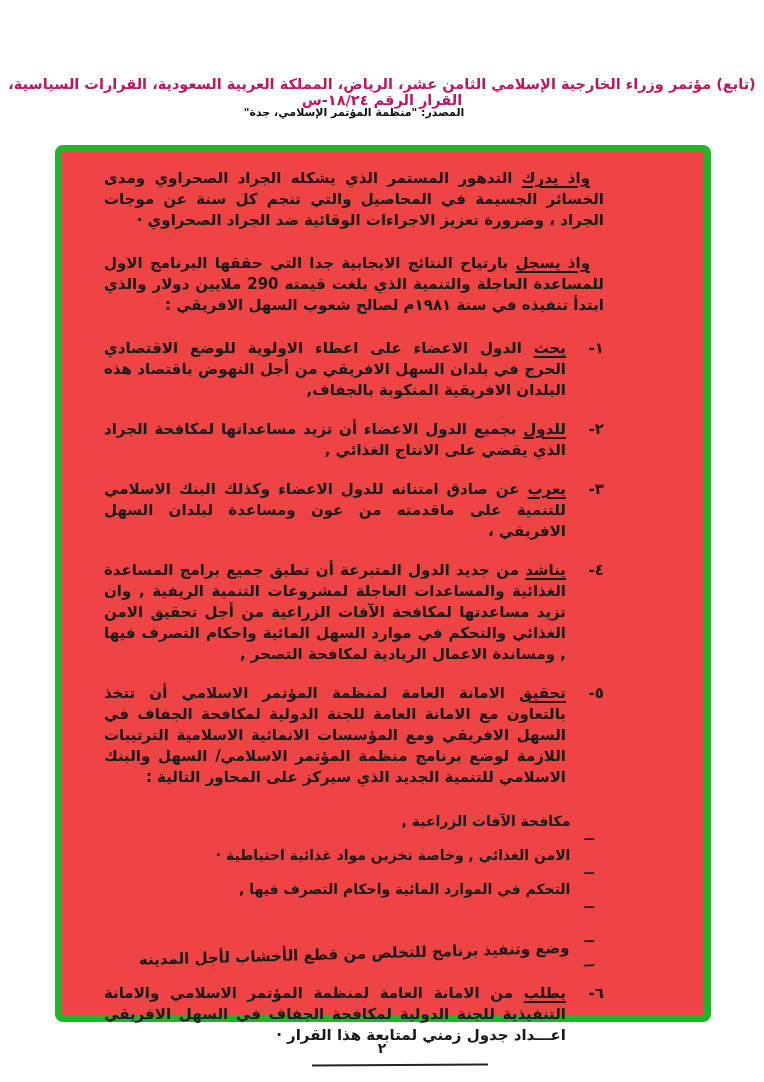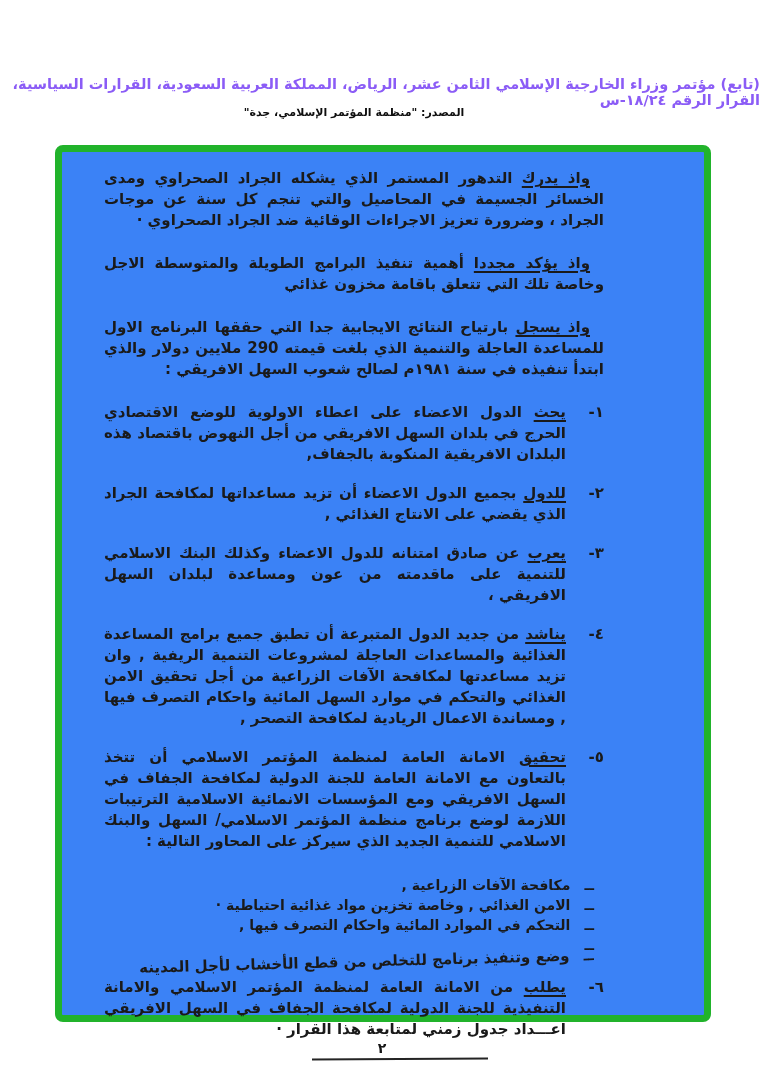--- a/index.html
+++ b/index.html
@@ -6,38 +6,38 @@
   html,body { background:#ffffff; }
   body {
     width:764px; height:1082px;
     position:relative;
     font-family:"DejaVu Sans", sans-serif;
     color:#161616;
     overflow:hidden;
   }
   .header-title {
     position:absolute; top:76px; left:4px; right:4px;
-    direction:rtl; text-align:right;
+    direction:rtl; text-align:center;
     font-size:14.5px; font-weight:700;
     letter-spacing:0px;
-    color:#8b5cf6;
+    color:#be185d;
   }
   .header-source {
     position:absolute; top:106px; left:0; right:0;
     direction:rtl; text-align:center;
     font-size:11px; font-weight:700;
     transform:translateX(-28px);
     color:#0e0e0e;
   }
   .frame {
     position:absolute; left:55px; top:145px;
     width:656px; height:877px;
     border:7px solid #21b32b;
     border-radius:8px;
-    background:#3b82f6;
+    background:#ef4444;
   }
   .doc-body {
     position:absolute; top:16px; left:42px; right:100px;
     direction:rtl;
     font-size:15px; font-weight:700;
     line-height:21px;
     text-align:justify;
     color:#1a1a1a;
   }
   .para { margin-bottom:22px; text-indent:14px; }
@@ -45,21 +45,21 @@
     text-decoration:underline;
     text-underline-offset:3px;
     text-decoration-thickness:1.5px;
   }
   .items { margin-top:0; }
   .item { display:flex; gap:12px; margin-bottom:18px; }
   .item-num { flex:none; width:26px; }
   .item-text { flex:1; text-align:justify; }
   .bullets { margin:23px 10px 0 0; }
   .bullet-row { display:flex; gap:14px; line-height:20px; font-size:14px; }
-  .bullet-dash { flex:none; }
+  .bullet-dash { flex:none;margin-top:14px; }
   .bullet-row.handwritten {
     transform:rotate(-1.6deg) translateY(-3px);
     font-size:15px;
     letter-spacing:0.5px;
   }
   .item-last { margin-top:2px; }
   .separator {
     width:176px; height:2px;
     background:#242424;
     margin-top:10px; margin-right:116px;
@@ -75,21 +75,20 @@
 <body>
 
 <div class="header-title">(تابع)  مؤتمر وزراء الخارجية الإسلامي الثامن عشر، الرياض، المملكة العربية السعودية، القرارات السياسية، القرار الرقم ١٨/٢٤-س</div>
 <div class="header-source">المصدر:  "منظمة المؤتمر الإسلامي، جدة"</div>
 
 <div class="frame">
   <div class="doc-body">
 
     <p class="para"><u>واذ يدرك</u><span> التدهور المستمر الذي يشكله الجراد الصحراوي ومدى الخسائر الجسيمة في المحاصيل والتي تنجم كل سنة عن موجات الجراد ، وضرورة تعزيز الاجراءات الوقائية ضد الجراد الصحراوي ·</span></p>
 
-    <p class="para"><u>واذ يؤكد مجددا</u><span> أهمية تنفيذ البرامج الطويلة والمتوسطة الاجل وخاصة تلك التي تتعلق باقامة مخزون غذائي</span></p>
 
     <p class="para"><u>واذ يسجل</u><span> بارتياح النتائج الايجابية جدا التي حققها البرنامج الاول للمساعدة العاجلة والتنمية الذي بلغت قيمته 290 ملايين دولار والذي ابتدأ تنفيذه في سنة ١٩٨١م لصالح شعوب السهل الافريقي :</span></p>
 
     <div class="items">
 
       <div class="item">
         <span class="item-num">١-</span>
         <span class="item-text"><u>يحث</u><span> الدول الاعضاء على اعطاء الاولوية للوضع الاقتصادي الحرج في بلدان السهل الافريقي من أجل النهوض باقتصاد هذه البلدان الافريقية المنكوبة بالجفاف,</span></span>
       </div>
 

